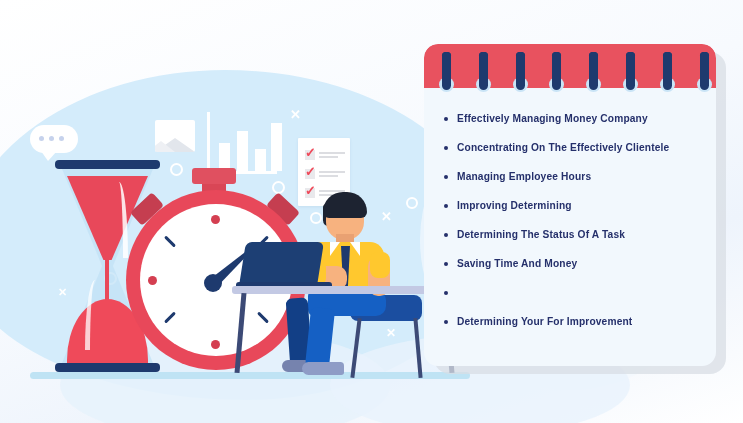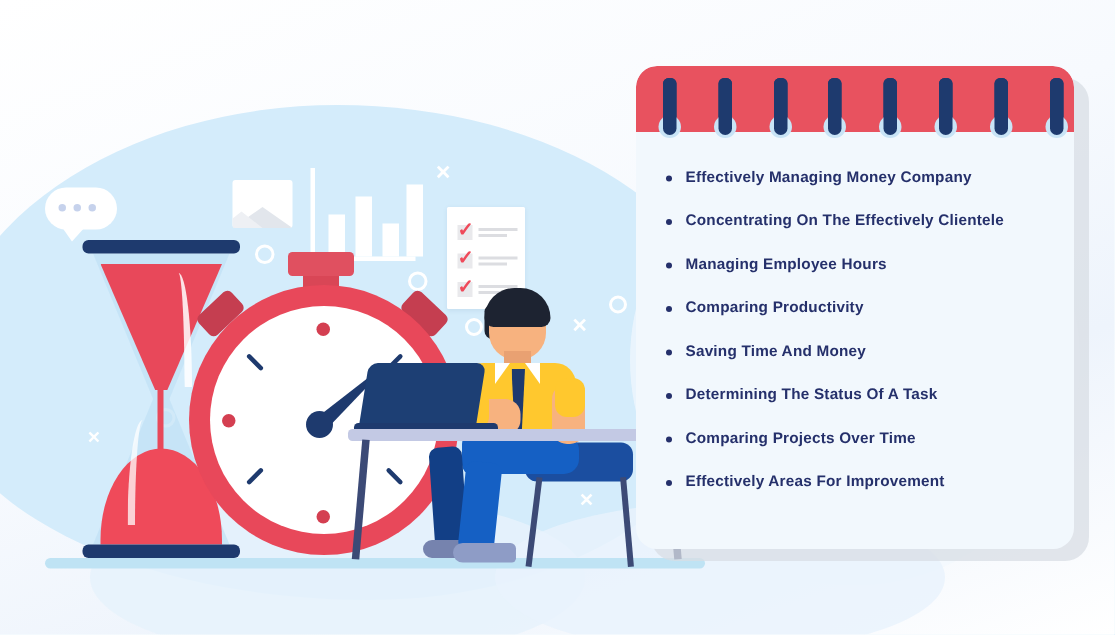--- a/index.html
+++ b/index.html
@@ -752,34 +752,33 @@
         <li>
           <span class="bullet"></span>
           <span class="txt">Concentrating On The Effectively Clientele</span>
         </li>
         <li>
           <span class="bullet"></span>
           <span class="txt">Managing Employee Hours</span>
         </li>
         <li>
           <span class="bullet"></span>
-          <span class="txt">Comparing Productivity</span>
+          <span class="txt">Improving Determining</span>
+        </li>
+        <li>
+          <span class="bullet"></span>
+          <span class="txt">Determining The Status Of A Task</span>
         </li>
         <li>
           <span class="bullet"></span>
           <span class="txt">Saving Time And Money</span>
         </li>
         <li>
           <span class="bullet"></span>
-          <span class="txt">Determining The Status Of A Task</span>
         </li>
         <li>
           <span class="bullet"></span>
-          <span class="txt">Comparing Projects Over Time</span>
-        </li>
-        <li>
-          <span class="bullet"></span>
-          <span class="txt">Effectively Areas For Improvement</span>
+          <span class="txt">Determining Your For Improvement</span>
         </li>
       </ul>
   </div>
 
 </div>
 
 </body></html>

